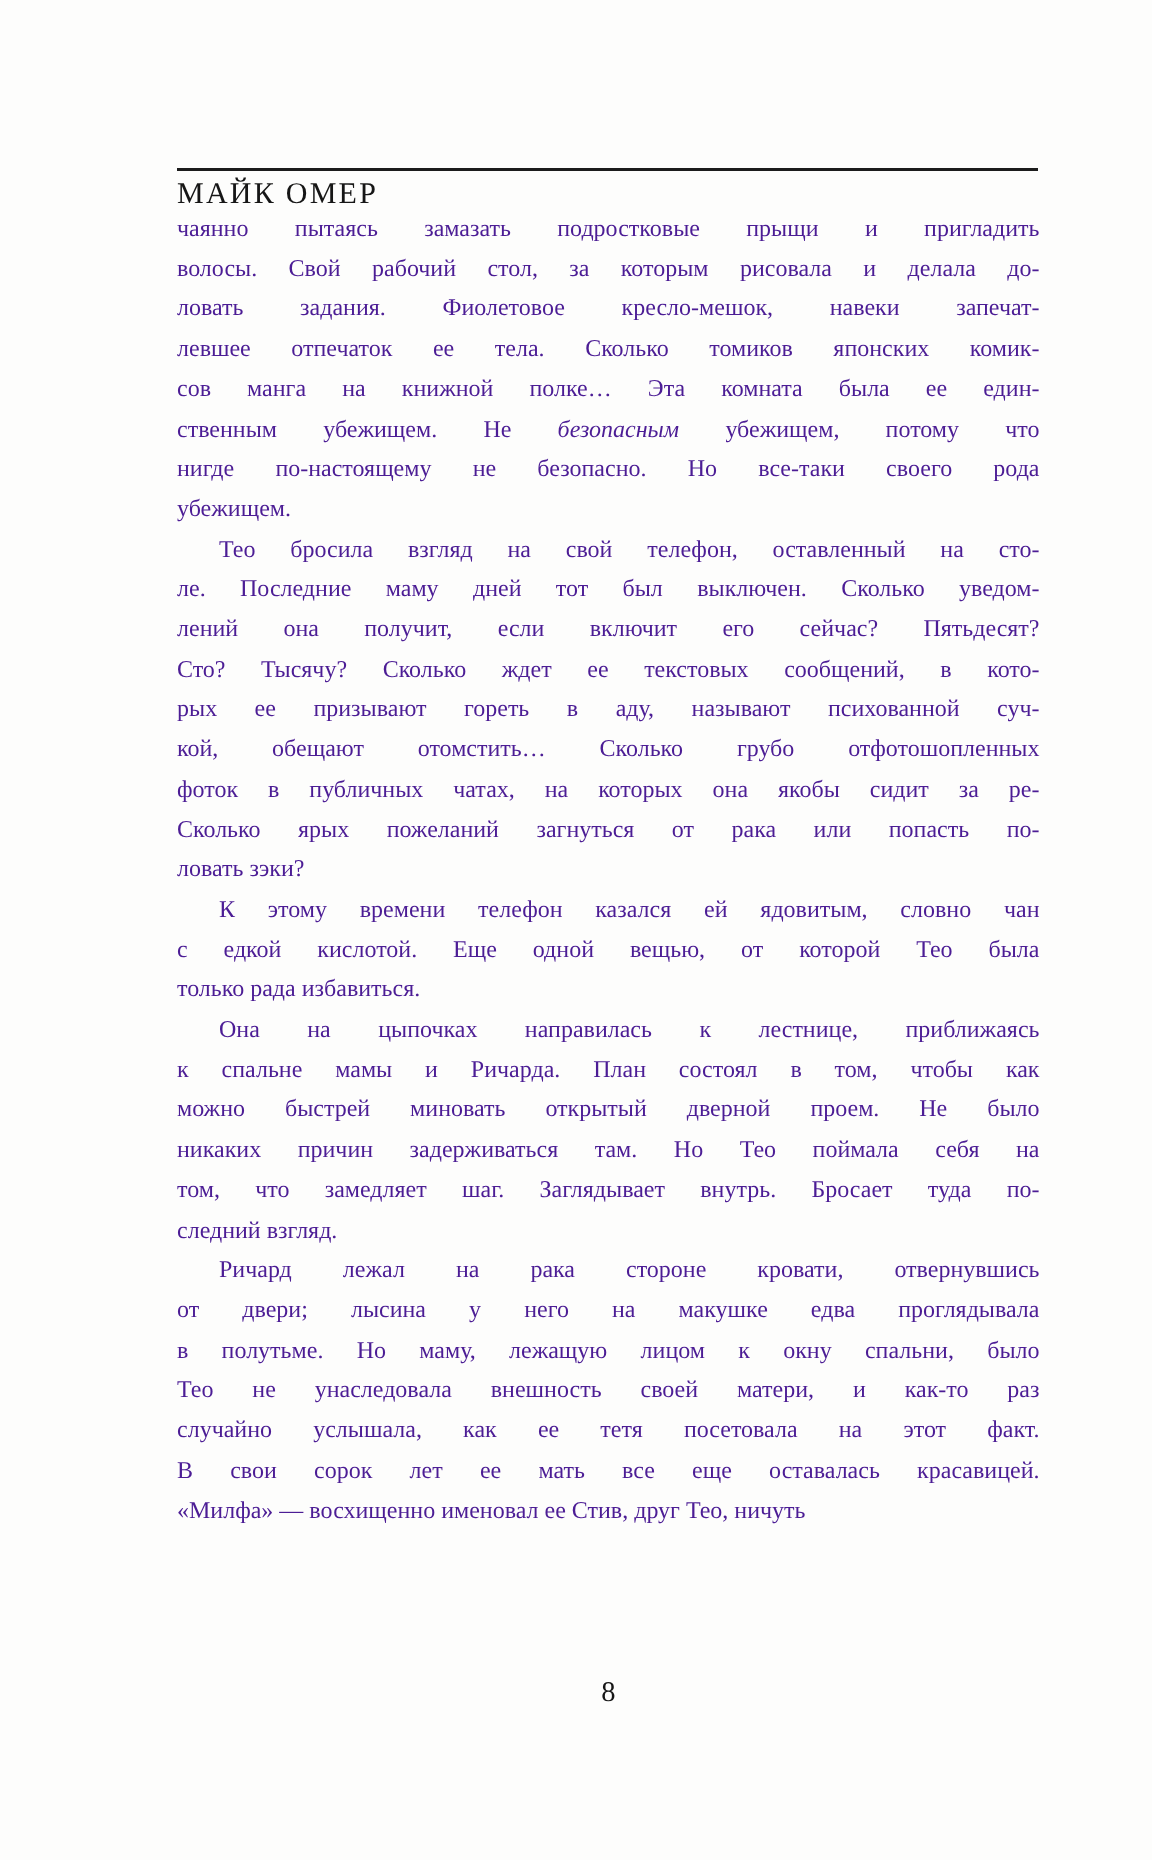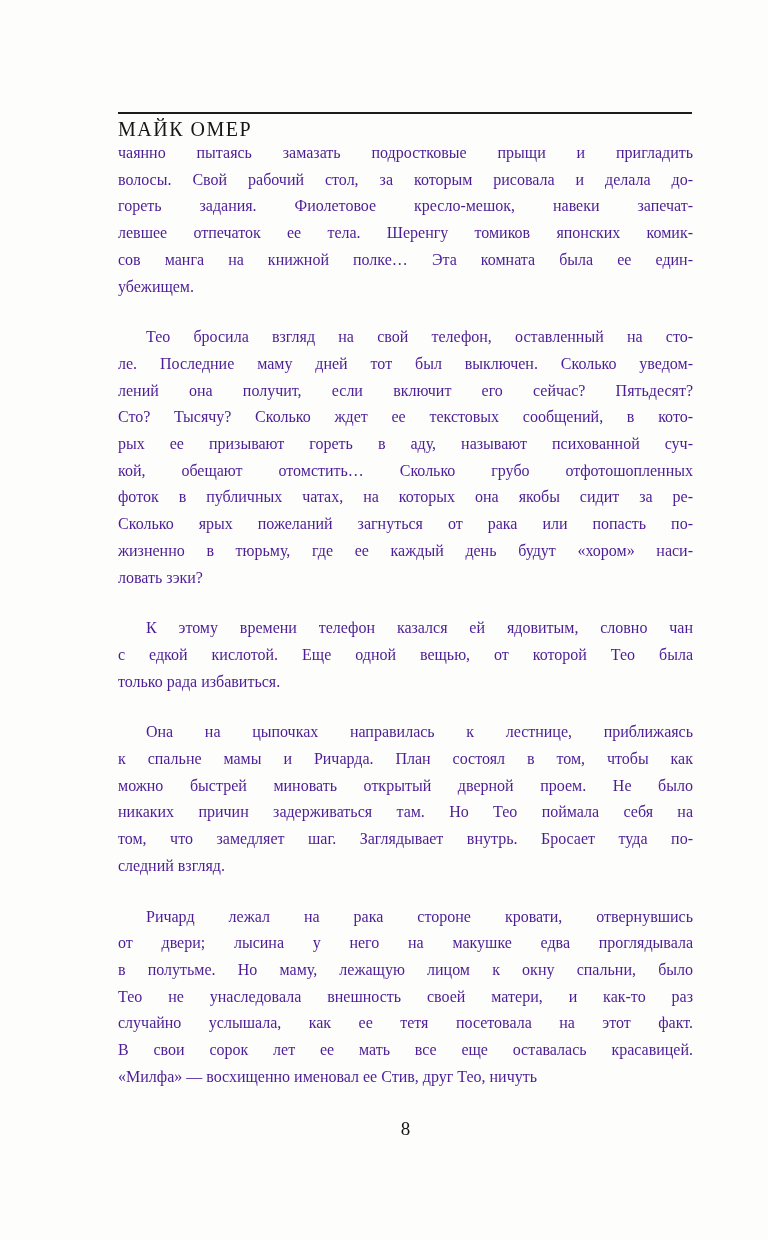--- a/index.html
+++ b/index.html
@@ -52,21 +52,20 @@
     text-align-last: justify;
     white-space: normal;
     color: #4c1d95;
   }
   .line.last {
     text-align-last: left;
     font-family: Liberation Serif, serif;
   }
   .para.indent .line.first {
     text-indent: 28px;
-    margin-top: 24px;
   }
   .line i {
     font-style: italic;
   }
   .page-number {
     position: absolute;
     left: 118px;
     top: 1118px;
     width: 575px;
     text-align: center;
@@ -77,35 +76,36 @@
 </head>
 <body>
 
 <div class="page">
   <div class="running-head">МАЙК ОМЕР</div>
   <div class="header-rule"></div>
   <div class="body-text">
       <div class="para">
         <div class="line first">чаянно пытаясь замазать подростковые прыщи и пригладить</div>
         <div class="line">волосы. Свой рабочий стол, за которым рисовала и делала до-</div>
-        <div class="line">гореть задания. Фиолетовое кресло-мешок, навеки запечат-</div>
-        <div class="line">левшее отпечаток ее тела. Шеренгу томиков японских комик-</div>
+        <div class="line">ловать задания. Фиолетовое кресло-мешок, навеки запечат-</div>
+        <div class="line">левшее отпечаток ее тела. Сколько томиков японских комик-</div>
         <div class="line">сов манга на книжной полке… Эта комната была ее един-</div>
+        <div class="line">ственным убежищем. Не <i>безопасным</i> убежищем, потому что</div>
+        <div class="line">нигде по-настоящему не безопасно. Но все-таки своего рода</div>
         <div class="line last">убежищем.</div>
       </div>
       <div class="para indent">
         <div class="line first">Тео бросила взгляд на свой телефон, оставленный на сто-</div>
         <div class="line">ле. Последние маму дней тот был выключен. Сколько уведом-</div>
         <div class="line">лений она получит, если включит его сейчас? Пятьдесят?</div>
         <div class="line">Сто? Тысячу? Сколько ждет ее текстовых сообщений, в кото-</div>
         <div class="line">рых ее призывают гореть в аду, называют психованной суч-</div>
         <div class="line">кой, обещают отомстить… Сколько грубо отфотошопленных</div>
         <div class="line">фоток в публичных чатах, на которых она якобы сидит за ре-</div>
         <div class="line">Сколько ярых пожеланий загнуться от рака или попасть по-</div>
-        <div class="line">жизненно в тюрьму, где ее каждый день будут «хором» наси-</div>
         <div class="line last">ловать зэки?</div>
       </div>
       <div class="para indent">
         <div class="line first">К этому времени телефон казался ей ядовитым, словно чан</div>
         <div class="line">с едкой кислотой. Еще одной вещью, от которой Тео была</div>
         <div class="line last">только рада избавиться.</div>
       </div>
       <div class="para indent">
         <div class="line first">Она на цыпочках направилась к лестнице, приближаясь</div>
         <div class="line">к спальне мамы и Ричарда. План состоял в том, чтобы как</div>

